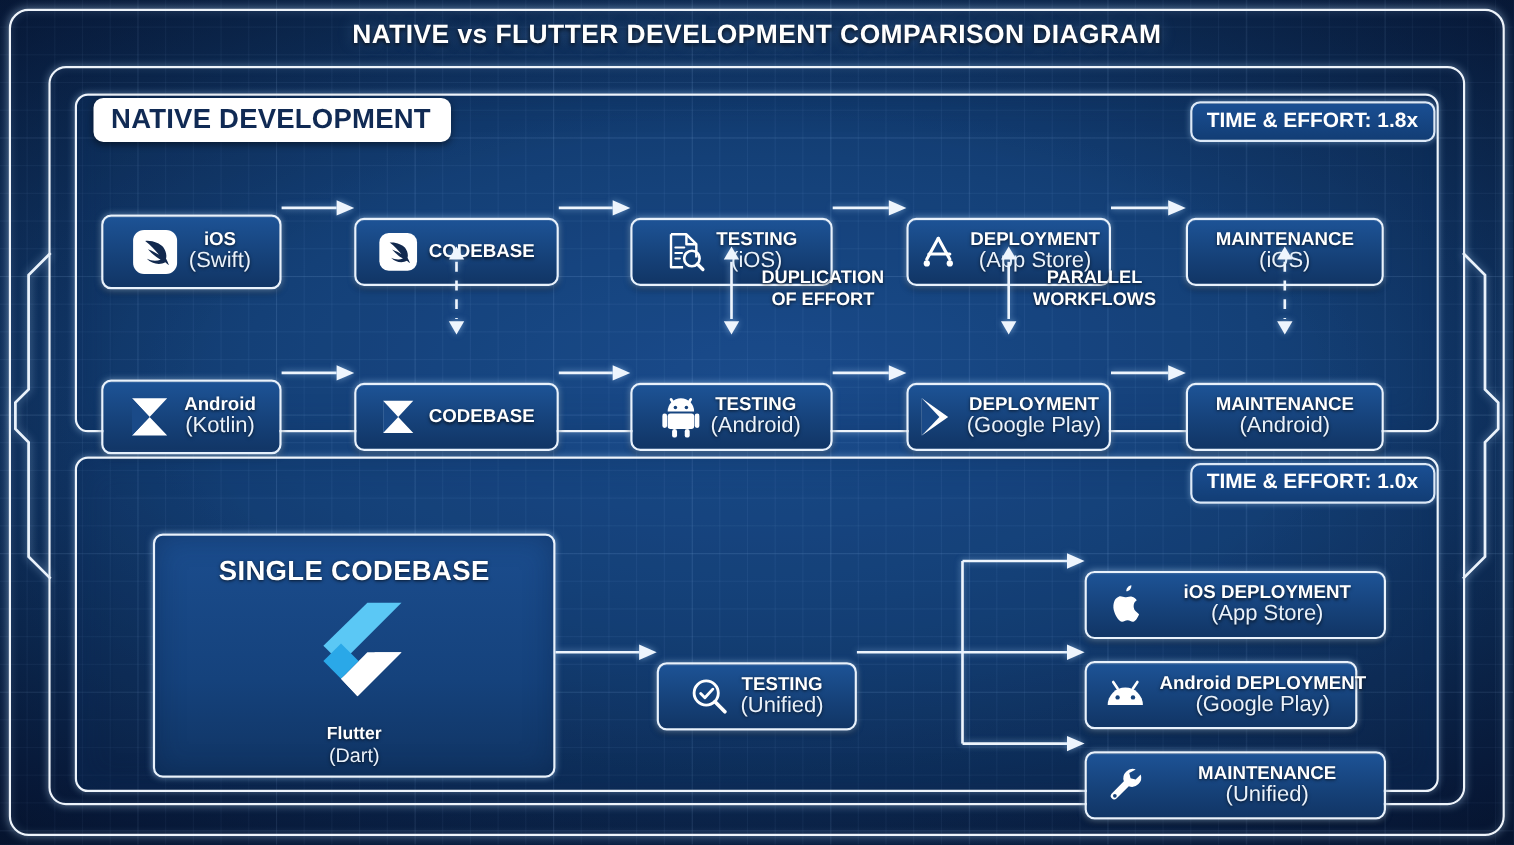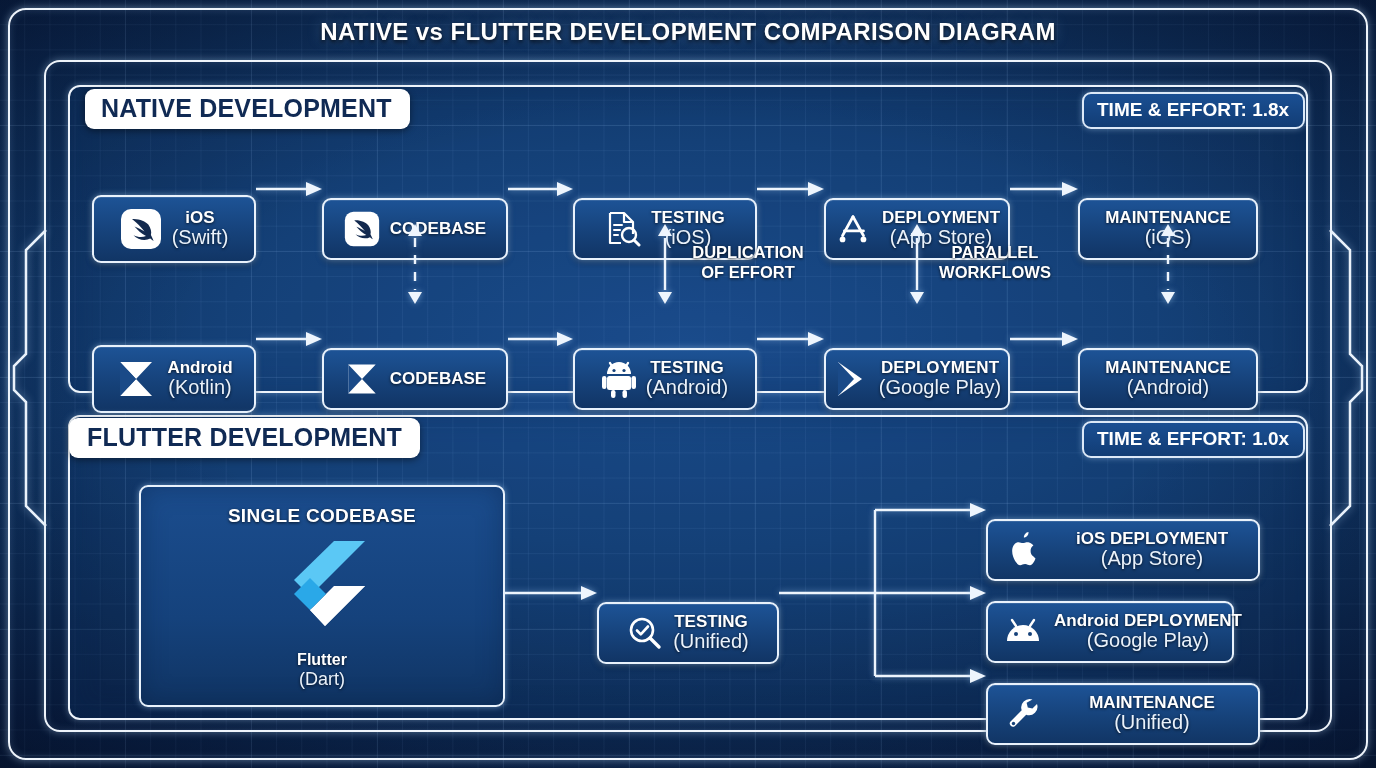--- a/index.html
+++ b/index.html
@@ -97,21 +97,21 @@
 
   .midlabel{position:absolute;color:#ffffff;font-size:16.5px;font-weight:bold;
     line-height:1.2;text-align:center;text-shadow:0 1px 3px rgba(0,0,0,0.75);white-space:pre;}
 
   
   #box-single{position:absolute;left:139px;top:485px;width:366px;height:222px;
     box-sizing:border-box;border:2.2px solid #e9f2fc;border-radius:9px;
     background:linear-gradient(180deg,#1b4d8e 0%,#15427c 60%,#103463 100%);
     box-shadow:0 0 6px rgba(175,215,255,0.5), inset 0 0 26px rgba(8,30,66,0.4);
     display:flex;flex-direction:column;align-items:center;justify-content:flex-start;padding-top:18px;}
-  #box-single .hdr{color:#fff;font-size:19px;font-weight:bold;letter-spacing:0.3px;
+  #box-single .hdr{color:#fff;font-size:25px;font-weight:bold;letter-spacing:0.3px;
     text-shadow:0 1px 3px rgba(0,0,0,0.7);}
   #box-single .fl-logo{margin-top:12px;}
   #box-single .n1{margin-top:10px;color:#fff;font-size:16px;font-weight:bold;
     text-shadow:0 1px 3px rgba(0,0,0,0.7);text-align:right;}
   #box-single .n2{color:#eaf2fb;font-size:18px;text-shadow:0 1px 3px rgba(0,0,0,0.7);}
 </style>
 </head>
 <body>
 
 <div class="stage">
@@ -283,21 +283,20 @@
       <span class="t2">(Android)</span>
     </span>
   </div>
 
   <div class="midlabel" style="left:930px;top:243px;width:130px;">PARALLEL
 WORKFLOWS</div>
   <div class="midlabel" style="left:683px;top:243px;width:130px;">DUPLICATION
 OF EFFORT</div>
 
   <div class="panel" id="panel-flutter"></div>
-  <div class="section-tab" id="tab-flutter">FLUTTER DEVELOPMENT</div>
   <div class="effort-badge" id="badge-flutter">TIME &amp; EFFORT: 1.0x</div>
 
   <div id="box-single">
     <div class="hdr">SINGLE CODEBASE</div>
     <div class="fl-logo">
       <svg width="90" height="98" viewBox="0 0 90 98">
         <path d="M57 2 L88 2 L33 57 L17 41 Z" fill="#5bc8f5"></path>
         <path d="M88 47 L57 47 L33 71 L17 55 L33 39 Z" fill="#5bc8f5" opacity="0"></path>
         <path d="M57 47 L88 47 L48 87 L33 71 Z" fill="#ffffff"></path>
         <path d="M17 55 L33 39 L49 55 L33 71 Z" fill="#2aa8e8"></path>

